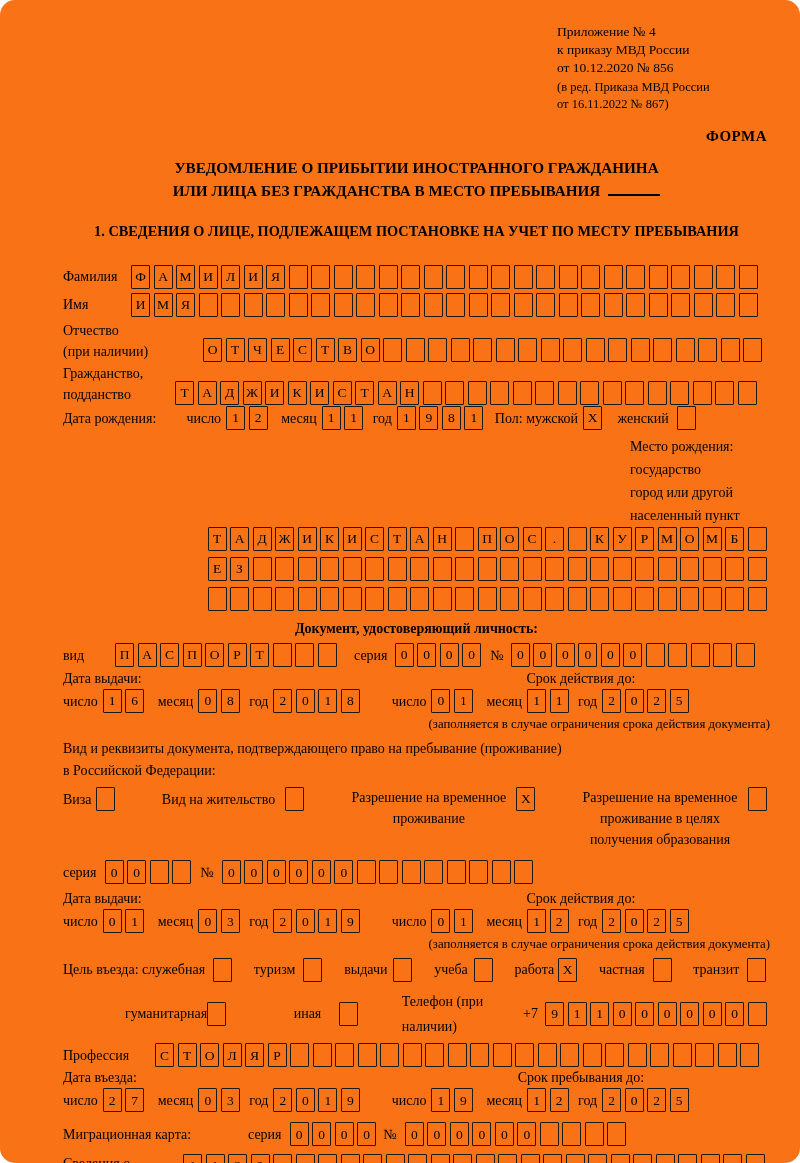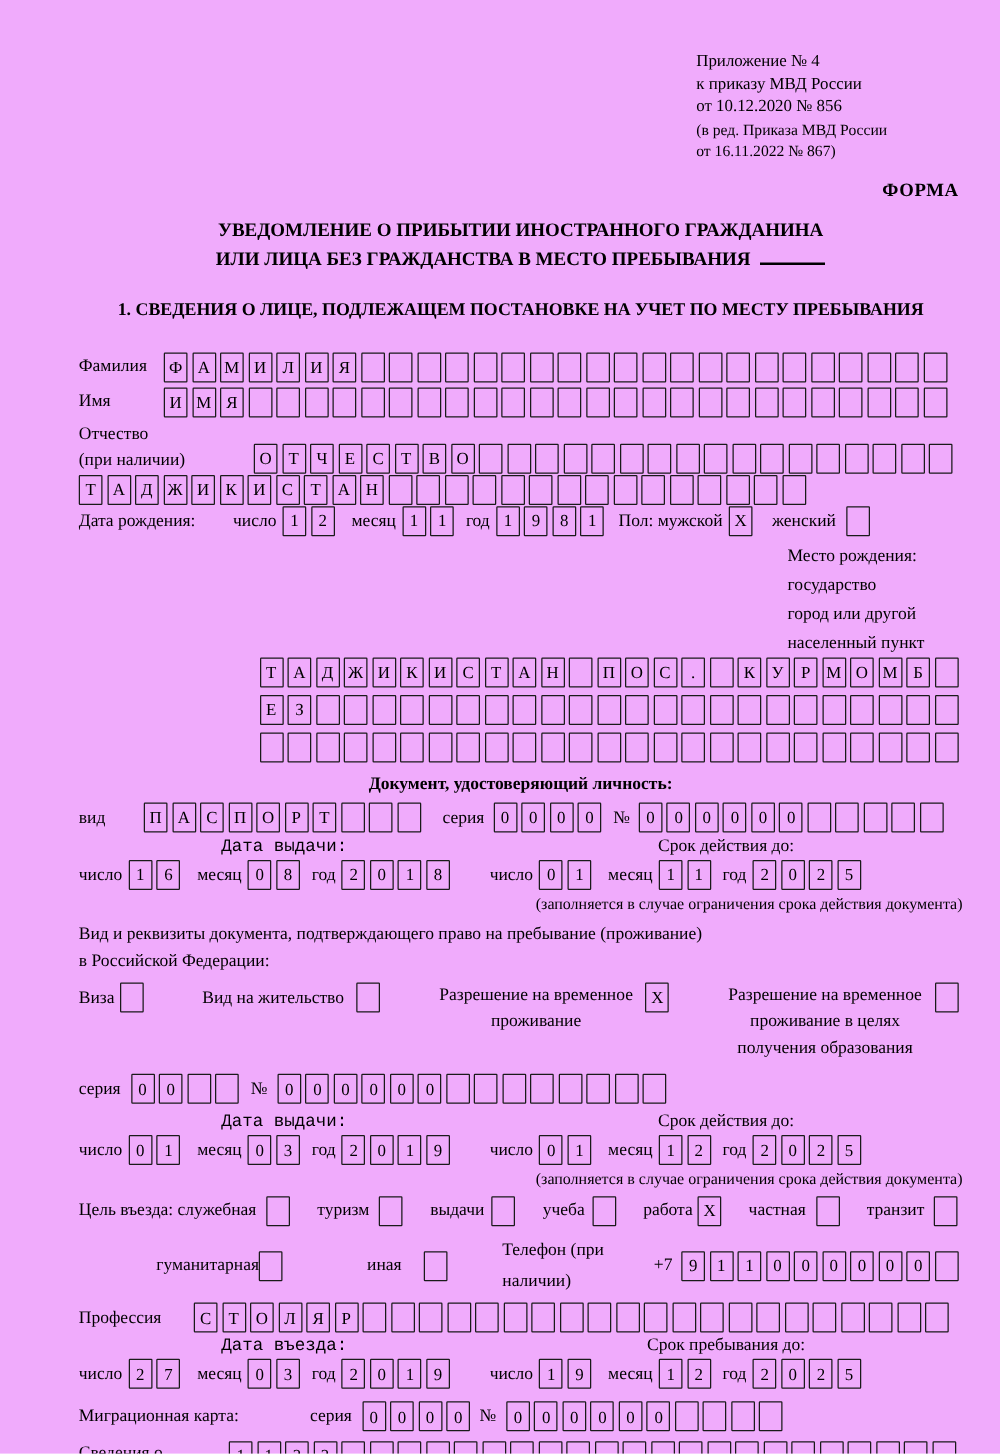--- a/index.html
+++ b/index.html
@@ -1,20 +1,20 @@
 <!DOCTYPE html>
 <html><head>
 <meta charset="utf-8">
 <style>
   html,body{margin:0;padding:0;background:#fff;}
   .page{
     width:800px;height:1163px;box-sizing:border-box;overflow:hidden;
-    background:#f0abfc;color:#000;
+    background:#f97316;color:#000;
     font-family:"Liberation Serif","DejaVu Serif",serif;
-    padding:40px 30px 0 63px;position:relative;
+    padding:23px 30px 0 63px;position:relative;border-radius:15px;
   }
   .annex{margin-left:494px;font-size:13.5px;line-height:1.32;}
   .annex-note{margin-left:494px;font-size:12.5px;line-height:1.3;margin-top:3px;}
   .forma{text-align:right;font-weight:bold;font-size:15px;margin:16px 3px 0 0;letter-spacing:.5px;}
   .title{text-align:center;font-weight:bold;font-size:15.2px;line-height:1.5;margin-top:12px;}
   .blank-line{display:inline-block;width:52px;border-bottom:2px solid #000;height:1px;vertical-align:baseline;margin-left:8px;}
   .sec1{font-weight:bold;font-size:14.3px;text-align:center;margin:20px 0 24px 0;}
 
   .frow{display:flex;align-items:flex-end;margin-bottom:3px;}
   .flabel{font-size:14px;line-height:25px;flex:none;}
@@ -24,21 +24,21 @@
   .boxrow{display:inline-flex;flex-wrap:nowrap;flex:none;}
   .cell{
     display:inline-flex;flex:none;width:19px;height:24px;box-sizing:border-box;
     border:1.8px solid #1a1a1a;margin-right:3.5px;border-radius:1px;
     align-items:center;justify-content:center;
     font-size:13.5px;line-height:1;
   }
   .mrows .boxrow{margin-bottom:6px;}
   .center-bold{text-align:center;font-weight:bold;font-size:14px;margin:4px 0 6px 0;}
   .dates-head{display:flex;font-size:14px;margin-top:2px;}
-  .dh-l{width:46.5%;text-align:center;font-family:Liberation Mono, monospace;}
+  .dh-l{width:46.5%;}
   .dh-r{flex:1;text-align:center;}
   .dates-row{display:flex;align-items:center;margin-top:2px;}
   .dcol-l{width:46.5%;display:flex;align-items:center;}
   .dcol-r{flex:1;display:flex;align-items:center;}
   .gap10{margin-left:10px;margin-right:5px;}
   .gap6{margin-left:6px;margin-right:5px;}
   .mr5{margin-right:5px;}
   .note{font-size:12.8px;text-align:right;margin:3px 0 6px 0;}
   .plain{font-size:14px;line-height:1.62;}
   .permit-row{display:flex;justify-content:space-between;align-items:flex-start;margin:4px 0 10px 0;}
@@ -170,20 +170,24 @@
         <span class="cell"></span>
         <span class="cell"></span>
         <span class="cell"></span>
         <span class="cell"></span>
         <span class="cell"></span>
         <span class="cell"></span>
       </span>
   </div>
 
   <div class="frow" style="margin-bottom:1px;">
+    <span class="stack" style="width:112px">
+      <span class="lab">Гражданство,</span>
+      <span class="lab">подданство</span>
+    </span>
     <span class="boxrow">
         <span class="cell">Т</span>
         <span class="cell">А</span>
         <span class="cell">Д</span>
         <span class="cell">Ж</span>
         <span class="cell">И</span>
         <span class="cell">К</span>
         <span class="cell">И</span>
         <span class="cell">С</span>
         <span class="cell">Т</span>

